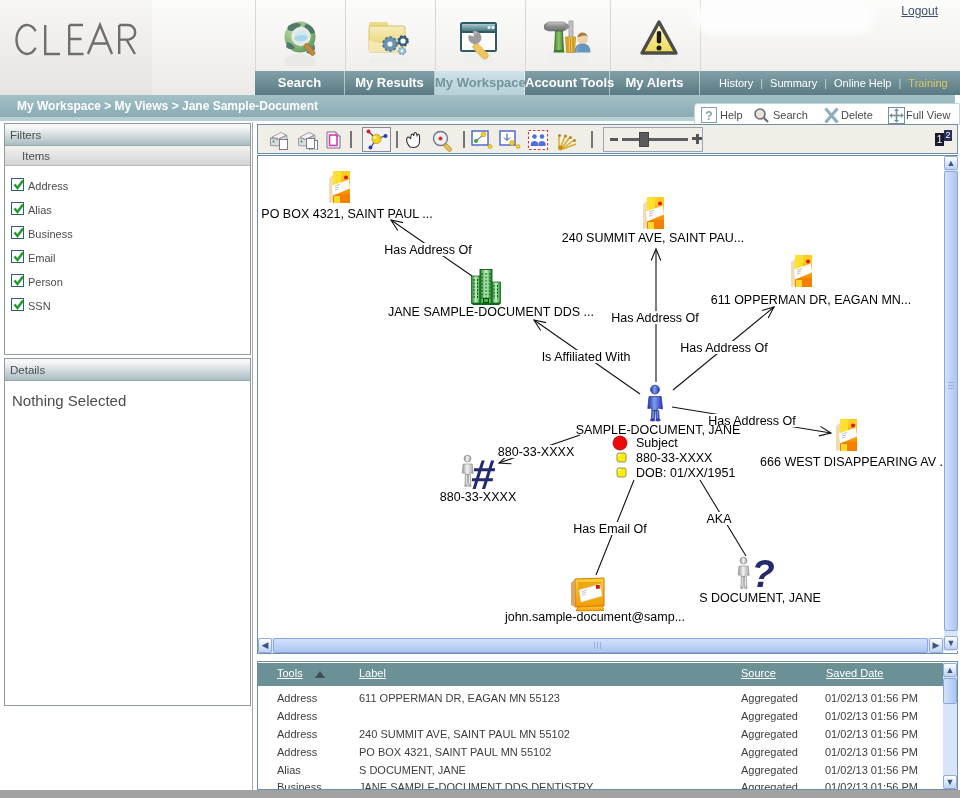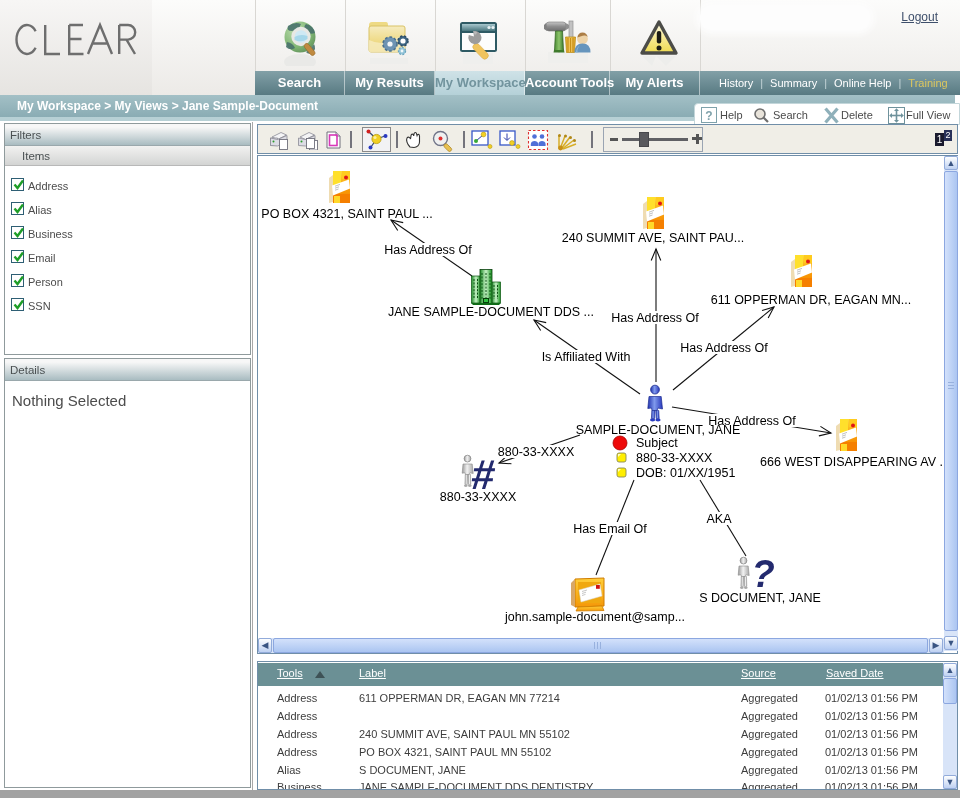--- a/index.html
+++ b/index.html
@@ -8,21 +8,21 @@
 
 #hdr{left:0;top:0;width:960px;height:95px;background:linear-gradient(#fcfcfb,#eceae7)}
 #logopanel{left:0;top:0;width:152px;height:95px;background:linear-gradient(#f7f6f5,#e6e4e1)}
 #tabicons{left:0;top:0;width:960px;height:71px}
 .tabsep{position:absolute;top:0;width:1px;height:71px;background:#d9d7d3}
 #labelbar{left:255px;top:71px;width:705px;height:24px;background:linear-gradient(#82a0a7,#587a82);}
 .tablbl{position:absolute;top:0;height:24px;line-height:24px;text-align:center;color:#fff;font-weight:bold;font-size:13px;white-space:nowrap;border-right:1px solid rgba(255,255,255,0.5)}
 .tablbl.sel{background:linear-gradient(#cfe2e7,#b5d1d8);color:#72949e}
 #toplinks{position:absolute;top:0;left:464px;width:260px;height:24px;line-height:24px;color:#fff;font-size:11px;white-space:nowrap}
 #toplinks .sep{color:#c4d4d8;padding:0 7px}
-#logout{right:22px;top:10px;font-size:12px;color:#3e4f6b;text-decoration:underline}
+#logout{right:22px;top:4px;font-size:12px;color:#3e4f6b;text-decoration:underline}
 #blob{left:700px;top:6px;width:170px;height:24px;background:#fdfdfd;border-radius:12px;box-shadow:0 0 6px 4px #fdfdfd}
 
 #crumb{left:0;top:95px;width:955px;height:22px;background:linear-gradient(#a3c0c6,#8aacb4)}#cstrip{left:0;top:117px;width:960px;height:4px;background:#b7d0d5}
 #crumb .t{position:absolute;left:17px;top:4px;color:#fff;font-weight:bold;font-size:12px}
 
 #btnbox{left:694px;top:103px;width:266px;height:22px;background:#fff;border:1px solid #c3d6da;border-radius:4px 0 0 0}
 .hbtn{position:absolute;top:0;height:22px;line-height:22px;font-size:11px;color:#4a4a4a}
 
 #content{left:0;top:127px;width:960px;height:663px;background:#fff}
 
@@ -262,21 +262,21 @@
         <span class="clbl">Person</span>
       </div>
     <div class="citem" style="top:298px">
         <span class="cbox"></span>
         <svg style="position:absolute;left:1px;top:0" width="14" height="14">
           <path d="M2.5,6.5 L5.5,10 L11,2.5" stroke="#1e9e28" stroke-width="2.4" fill="none"></path>
         </svg>
         <span class="clbl">SSN</span>
       </div>
   </div>
-  <div class="panel abs" style="top:358px;height:430px">
+  <div class="panel abs" style="top:358px;height:348px">
     <div class="phead">Details</div>
     <div style="position:absolute;left:7px;top:33px;font-size:15px;color:#4c4c4c">Nothing Selected</div>
   </div>
 
   <div id="toolbar" class="abs">
     <svg style="position:absolute;left:11px;top:6px" width="22" height="19">
       <polygon points="3,6 12,1.5 17.5,4 8.5,8.5" fill="#f4f4f6" stroke="#8a8a96" stroke-width="0.8"></polygon>
       <polygon points="1.5,7 8.5,7 8.5,14.5 1.5,14.5" fill="#e2e2e8" stroke="#8a8a96" stroke-width="0.8" transform="skewY(0)"></polygon>
       <polygon points="1.5,7 8.5,8.5 18,4.5 18,11 8.5,15 1.5,14.5" fill="#dcdce4" stroke="#8a8a96" stroke-width="0.8"></polygon>
       <circle cx="4.5" cy="10.5" r="1" fill="#2a9a2a"></circle>
@@ -539,21 +539,21 @@
       <span style="left:19px">Tools</span>
       <svg style="position:absolute;left:57px;top:8px" width="10" height="8">
         <path d="M5,0 L10,7 L0,7Z" fill="#3e5256"></path>
       </svg>
       <span style="left:101px">Label</span>
       <span style="left:483px">Source</span>
       <span style="left:568px">Saved Date</span>
     </div>
     <div class="trow" style="top:28px">
       <i style="left:19px">Address</i>
-      <i style="left:101px">611 OPPERMAN DR, EAGAN MN 77214</i>
+      <i style="left:101px">611 OPPERMAN DR, EAGAN MN 55123</i>
       <i style="left:483px">Aggregated</i>
       <i style="left:567px">01/02/13 01:56 PM</i>
     </div>
     <div class="trow" style="top:46px">
       <i style="left:19px">Address</i>
       <i style="left:483px">Aggregated</i>
       <i style="left:567px">01/02/13 01:56 PM</i>
     </div>
     <div class="trow" style="top:64px">
       <i style="left:19px">Address</i>

